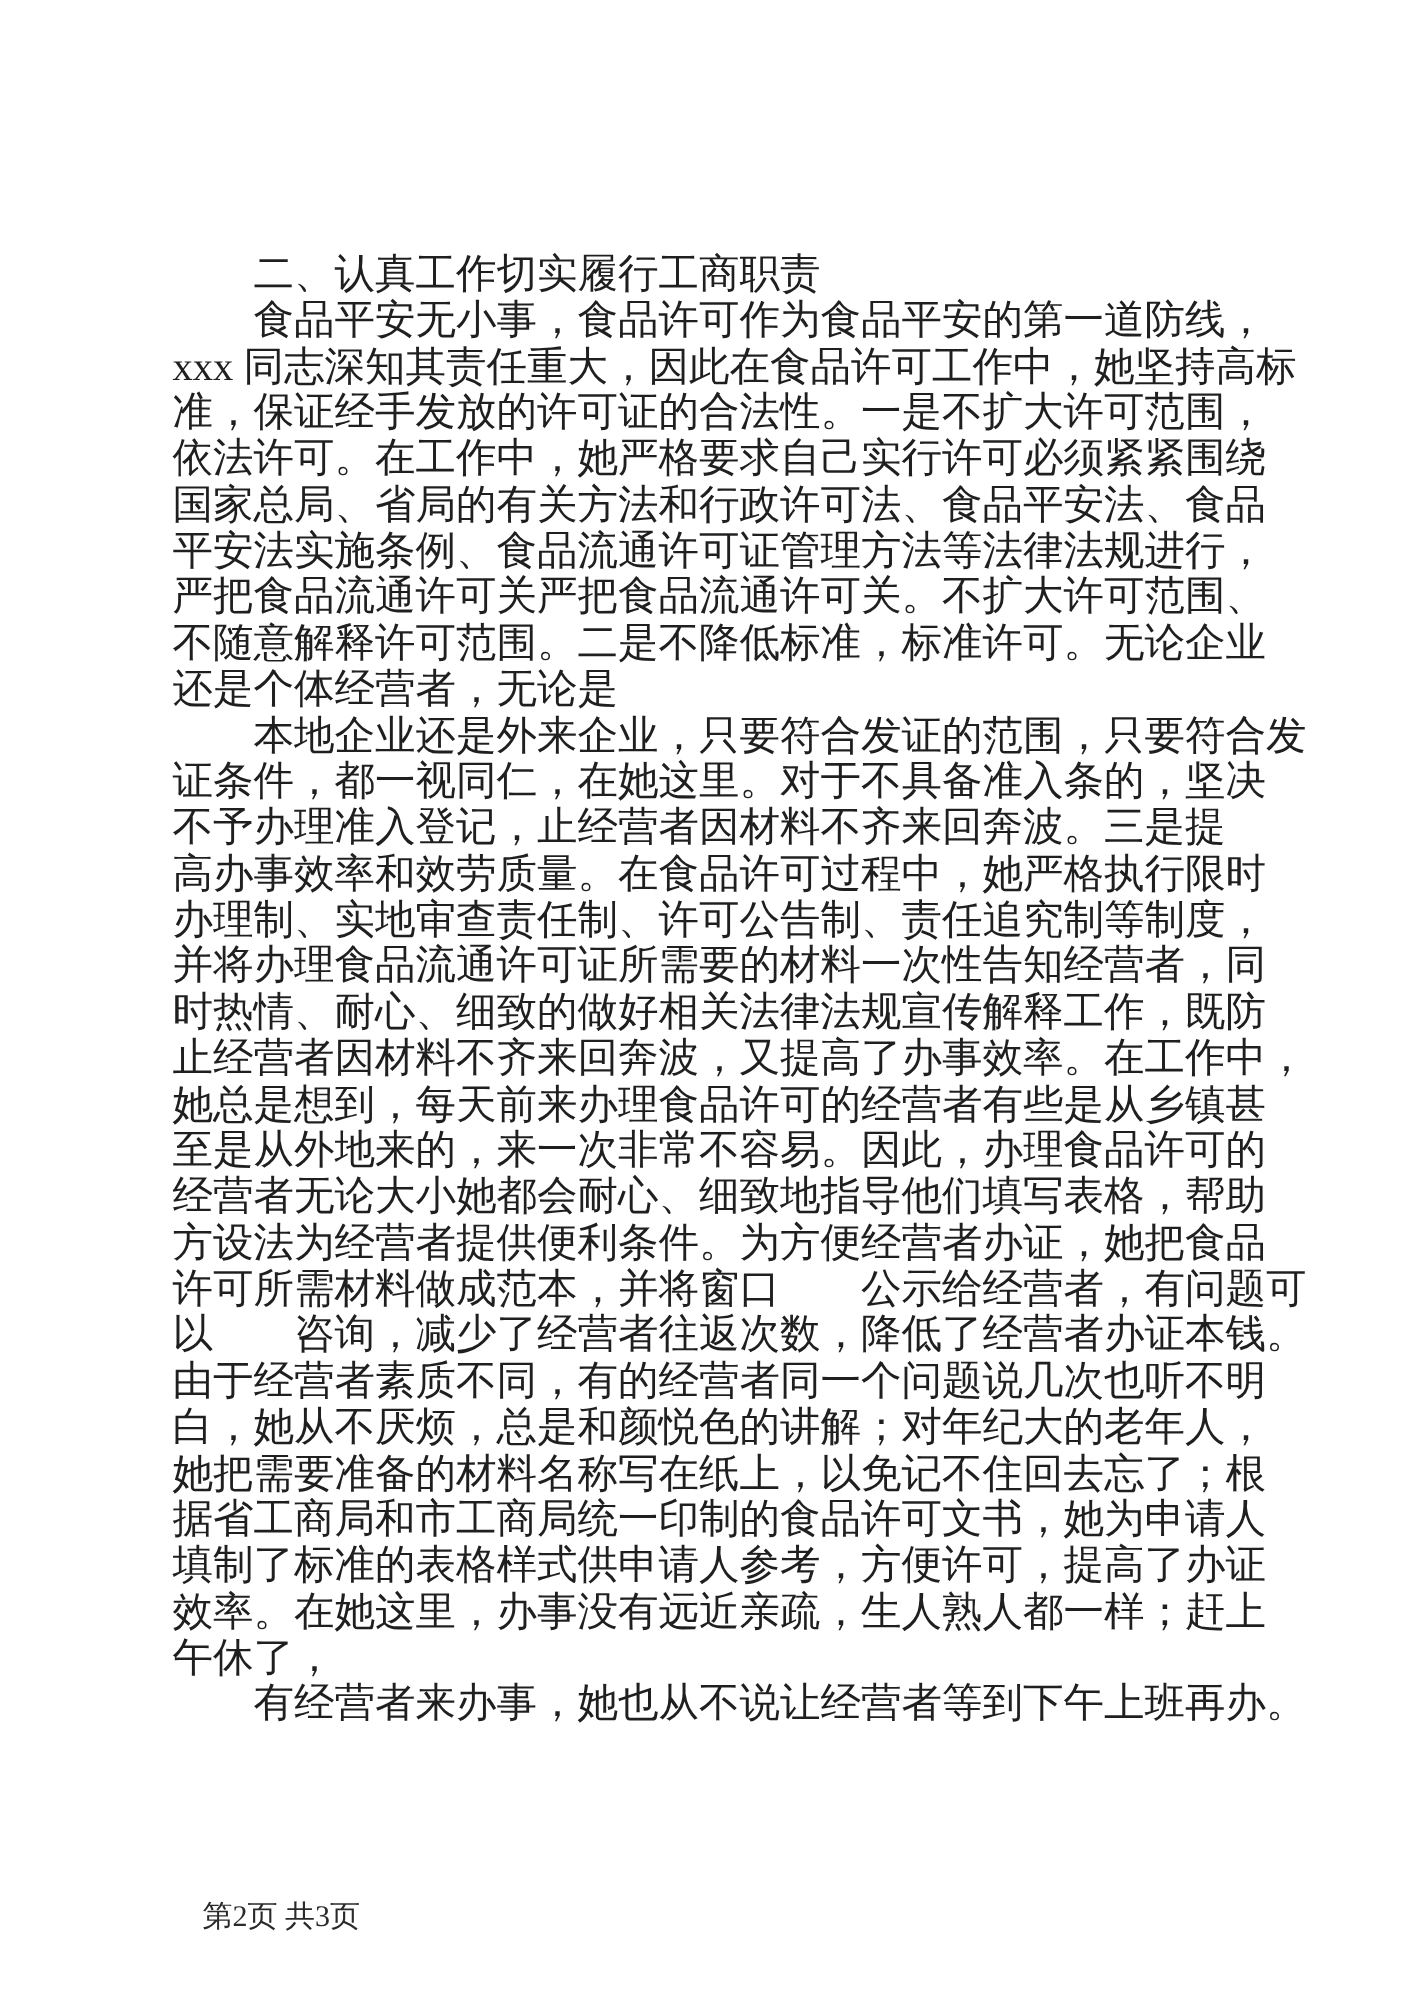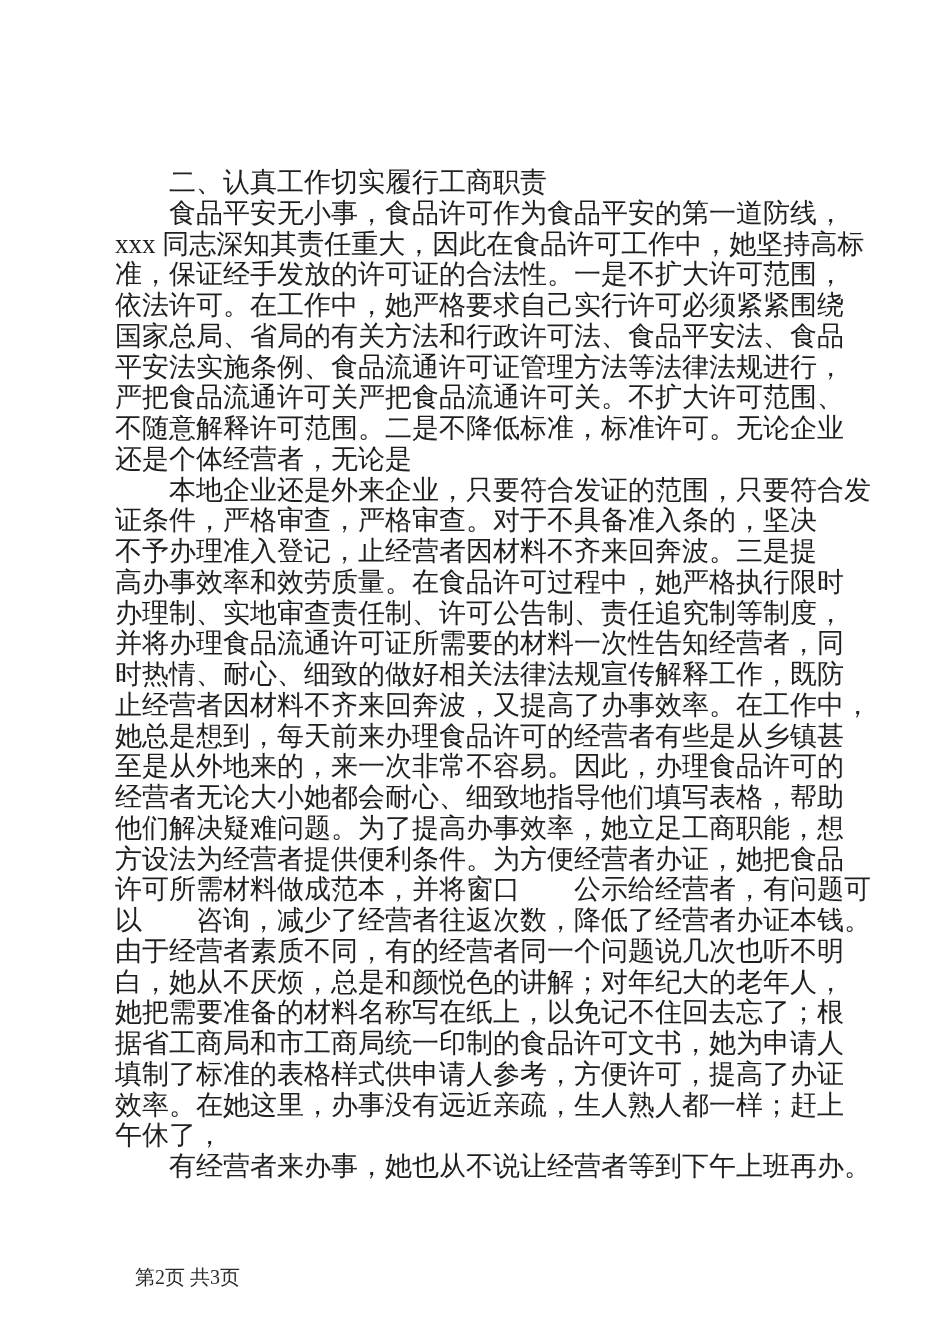--- a/index.html
+++ b/index.html
@@ -54,31 +54,30 @@
         <div class="line">　　食品平安无小事，食品许可作为食品平安的第一道防线，</div>
         <div class="line">xxx 同志深知其责任重大，因此在食品许可工作中，她坚持高标</div>
         <div class="line">准，保证经手发放的许可证的合法性。一是不扩大许可范围，</div>
         <div class="line">依法许可。在工作中，她严格要求自己实行许可必须紧紧围绕</div>
         <div class="line">国家总局、省局的有关方法和行政许可法、食品平安法、食品</div>
         <div class="line">平安法实施条例、食品流通许可证管理方法等法律法规进行，</div>
         <div class="line">严把食品流通许可关严把食品流通许可关。不扩大许可范围、</div>
         <div class="line">不随意解释许可范围。二是不降低标准，标准许可。无论企业</div>
         <div class="line">还是个体经营者，无论是</div>
         <div class="line">　　本地企业还是外来企业，只要符合发证的范围，只要符合发</div>
-        <div class="line">证条件，严格审查，严格审查。对于不具备准入条的，坚决</div>
+        <div class="line">证条件，都一视同仁，在她这里。对于不具备准入条的，坚决</div>
         <div class="line">不予办理准入登记，止经营者因材料不齐来回奔波。三是提</div>
         <div class="line">高办事效率和效劳质量。在食品许可过程中，她严格执行限时</div>
         <div class="line">办理制、实地审查责任制、许可公告制、责任追究制等制度，</div>
         <div class="line">并将办理食品流通许可证所需要的材料一次性告知经营者，同</div>
         <div class="line">时热情、耐心、细致的做好相关法律法规宣传解释工作，既防</div>
         <div class="line">止经营者因材料不齐来回奔波，又提高了办事效率。在工作中，</div>
         <div class="line">她总是想到，每天前来办理食品许可的经营者有些是从乡镇甚</div>
         <div class="line">至是从外地来的，来一次非常不容易。因此，办理食品许可的</div>
         <div class="line">经营者无论大小她都会耐心、细致地指导他们填写表格，帮助</div>
-        <div class="line">他们解决疑难问题。为了提高办事效率，她立足工商职能，想</div>
         <div class="line">方设法为经营者提供便利条件。为方便经营者办证，她把食品</div>
         <div class="line">许可所需材料做成范本，并将窗口　　公示给经营者，有问题可</div>
         <div class="line">以　　咨询，减少了经营者往返次数，降低了经营者办证本钱。</div>
         <div class="line">由于经营者素质不同，有的经营者同一个问题说几次也听不明</div>
         <div class="line">白，她从不厌烦，总是和颜悦色的讲解；对年纪大的老年人，</div>
         <div class="line">她把需要准备的材料名称写在纸上，以免记不住回去忘了；根</div>
         <div class="line">据省工商局和市工商局统一印制的食品许可文书，她为申请人</div>
         <div class="line">填制了标准的表格样式供申请人参考，方便许可，提高了办证</div>
         <div class="line">效率。在她这里，办事没有远近亲疏，生人熟人都一样；赶上</div>
         <div class="line">午休了，</div>

